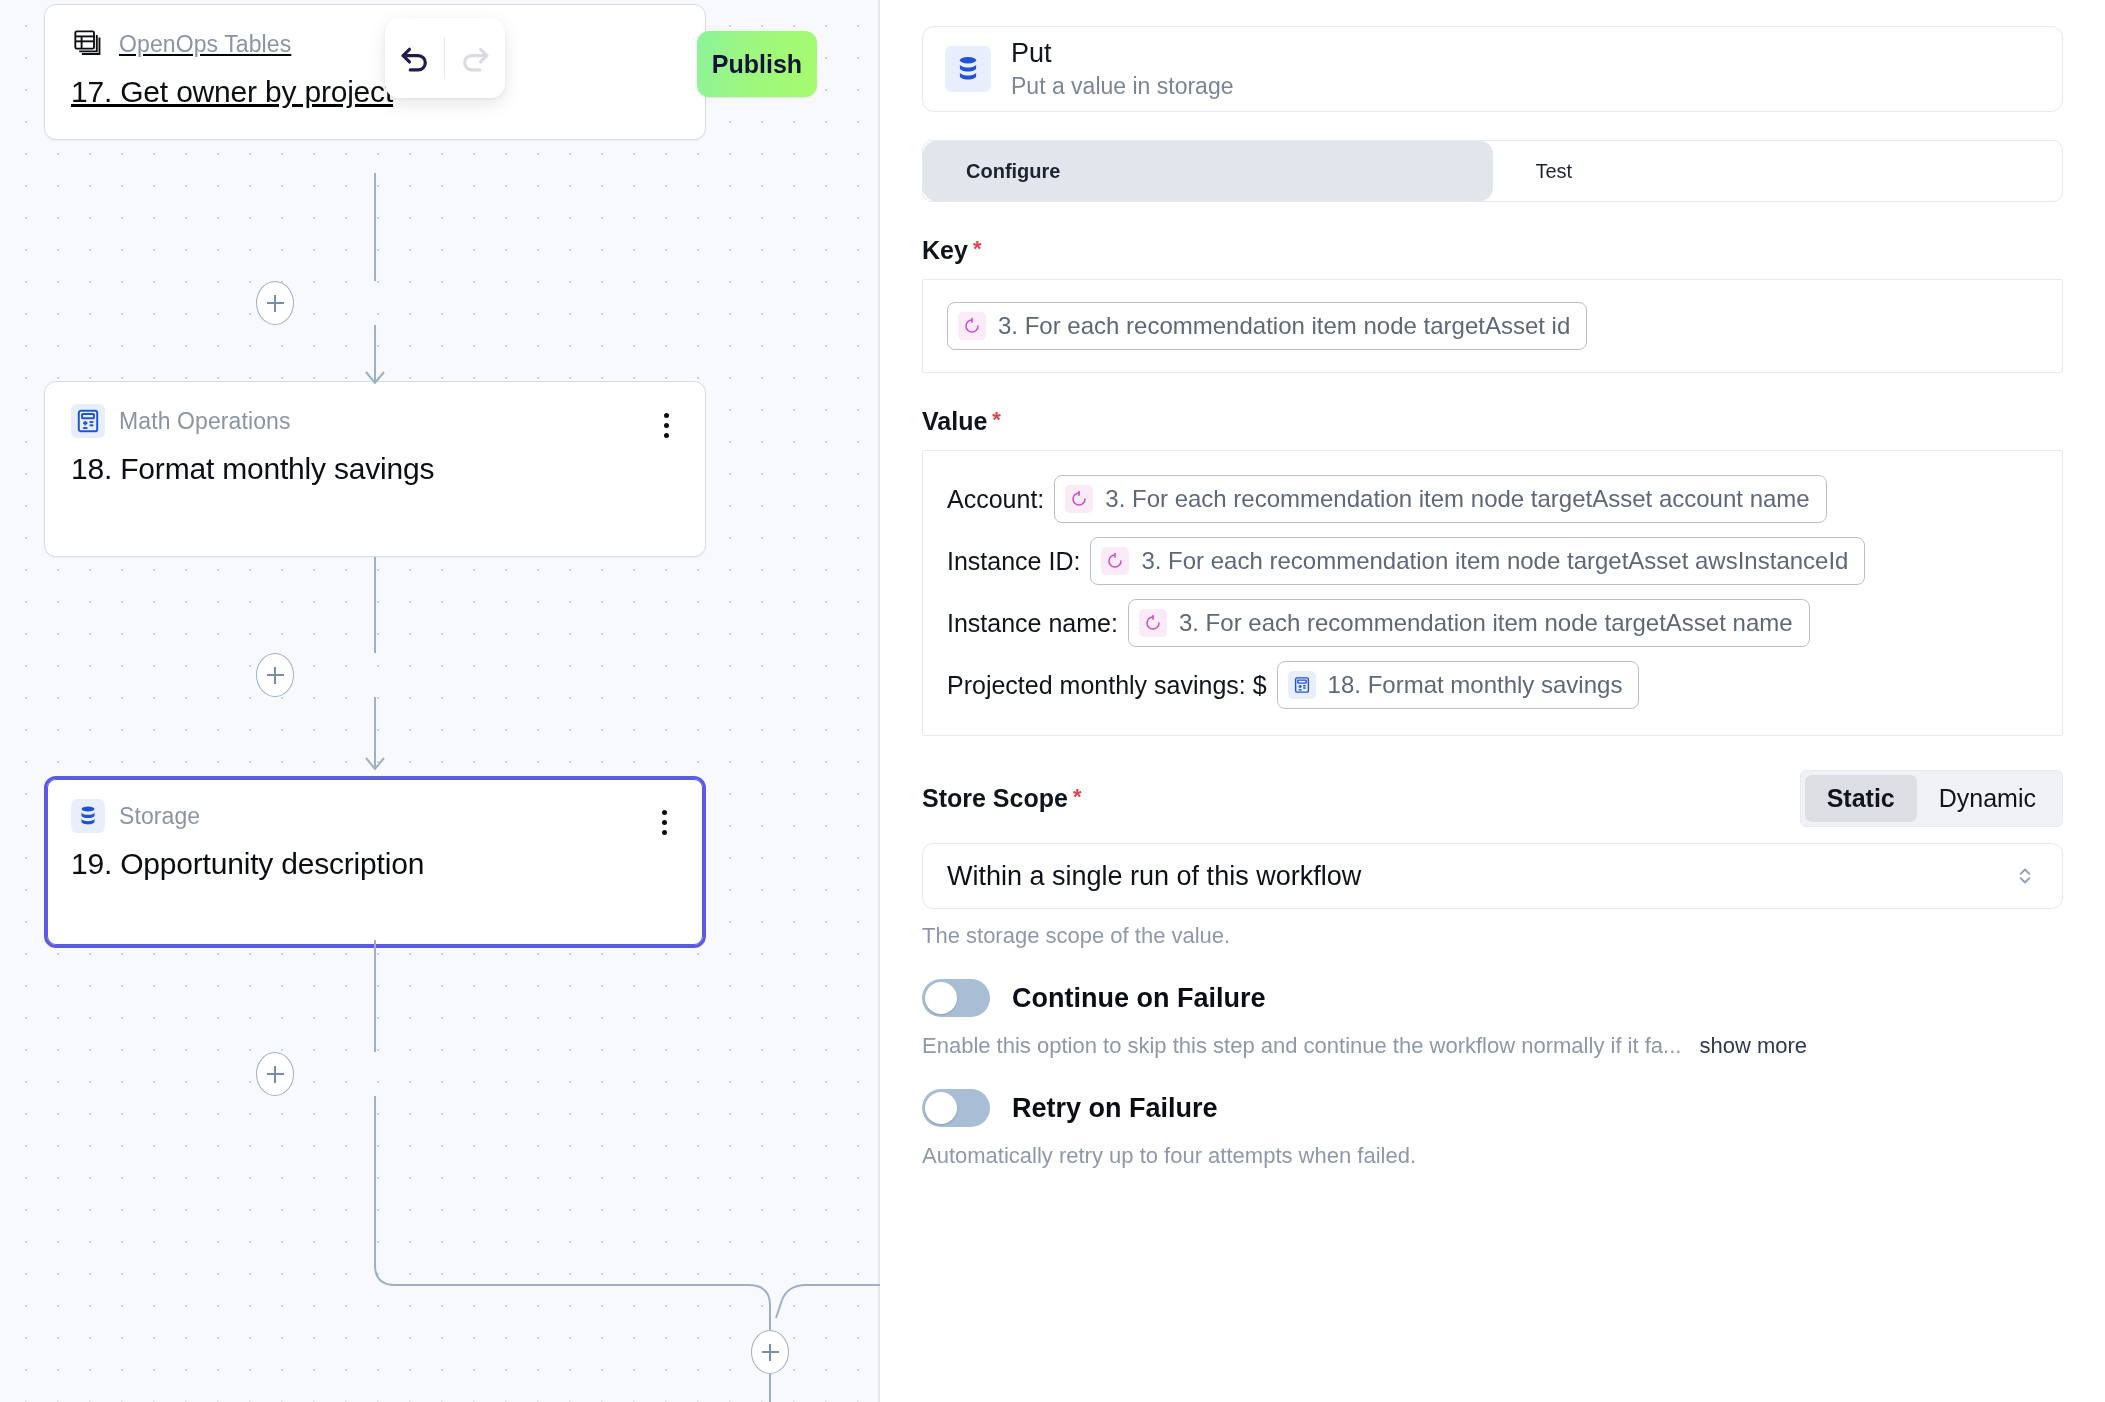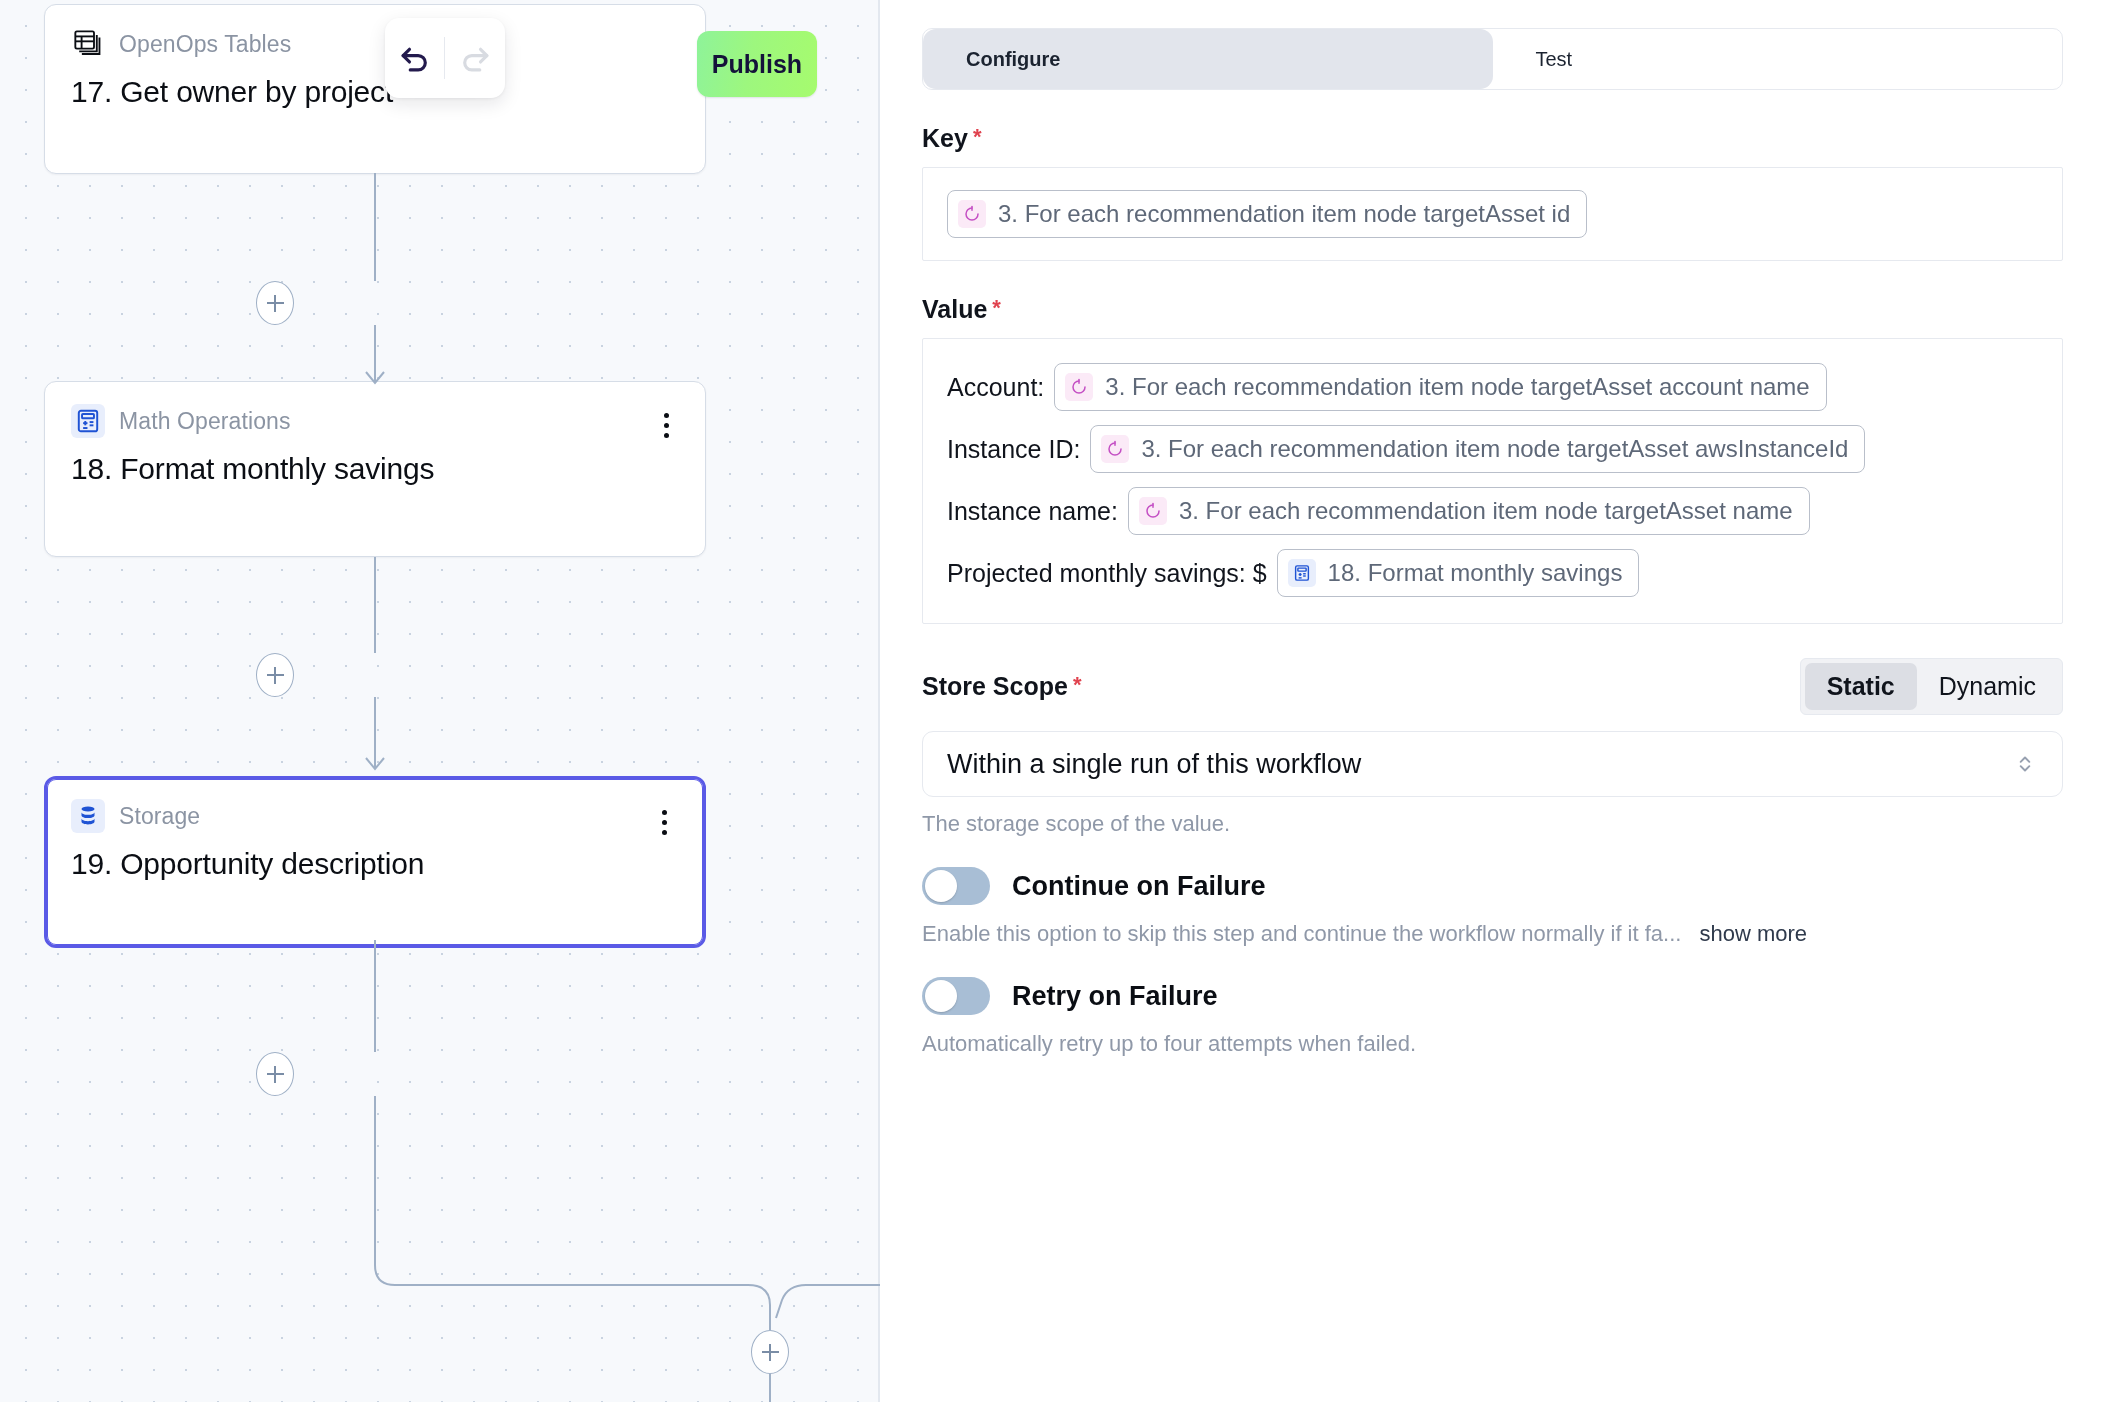--- a/index.html
+++ b/index.html
@@ -223,21 +223,21 @@
         <path d="M375 940 L375 1052"></path>
 
         <path d="M375 1096 L375 1265 Q375 1285 395 1285 L748 1285 Q770 1285 770 1305 L770 1330"></path>
 
         <path d="M880 1285 L806 1285 Q788 1285 782 1300 L776 1318"></path>
 
         <path d="M770 1374 L770 1402"></path>
       </g>
     </svg>
 
-    <div class="node" style="left:44px; top:4px; width:662px; height:170px;">
+    <div class="node" style="left:44px; top:4px; width:662px; height:136px;text-decoration:underline;">
       <div class="node-head">
         <span class="node-icon">
           <svg width="32" height="32" viewBox="0 0 24 24" fill="none" stroke="#0b0e14" stroke-width="1.4">
             <rect x="2.5" y="2.5" width="14" height="13" rx="1.2"></rect>
             <line x1="2.5" y1="6.3" x2="16.5" y2="6.3"></line>
             <line x1="2.5" y1="10" x2="16.5" y2="10"></line>
             <line x1="7.2" y1="6.3" x2="7.2" y2="15.5"></line>
             <path d="M18.6 5.2 v12.3 H5.4"></path>
             <path d="M20.6 7.2 v12.3 H7.4"></path>
           </svg>
@@ -313,20 +313,33 @@
 
     <div class="plus" style="left:256px; top:1052px;"></div>
     <div class="plus" style="left:751px; top:1330px;"></div>
 
     <div id="canvas-edge"></div>
   </div>
 
   <div id="panel">
 
 
+    <div id="piece-card">
+      <span id="piece-icon">
+        <svg width="30" height="30" viewBox="0 0 24 24" fill="#1f53d4">
+          <ellipse cx="12" cy="5" rx="6.5" ry="2.6"></ellipse>
+          <path d="M5.5 8.2 c0 1.45 2.91 2.6 6.5 2.6 s6.5-1.15 6.5-2.6 v3.2 c0 1.45-2.91 2.6-6.5 2.6 s-6.5-1.15-6.5-2.6z"></path>
+          <path d="M5.5 14.6 c0 1.45 2.91 2.6 6.5 2.6 s6.5-1.15 6.5-2.6 v3.2 c0 1.45-2.91 2.6-6.5 2.6 s-6.5-1.15-6.5-2.6z"></path>
+        </svg>
+      </span>
+      <span>
+        <div id="piece-name">Put</div>
+        <div id="piece-desc">Put a value in storage</div>
+      </span>
+    </div>
 
     <div id="tabs">
       <div class="tab active">Configure</div>
       <div class="tab">Test</div>
     </div>
 
     <div class="body">
 
       <div class="field-label">
         <span>Key</span>

